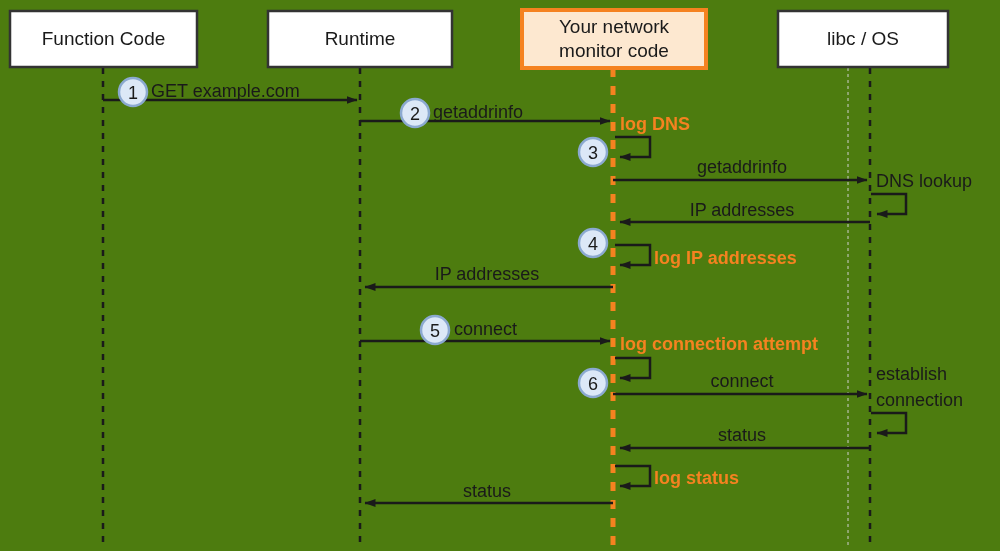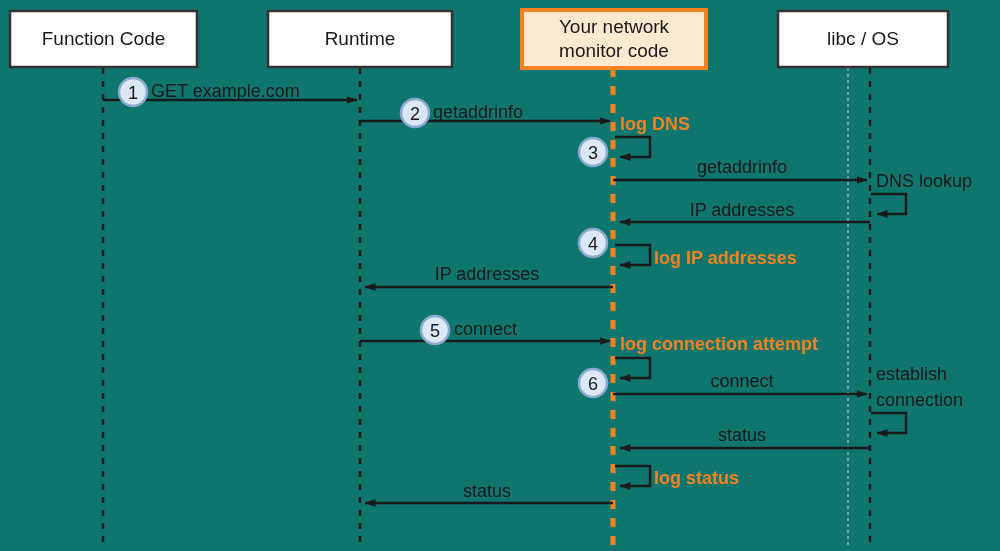--- a/index.html
+++ b/index.html
@@ -11,21 +11,21 @@
   body {
     font-family: "Liberation Sans", sans-serif;
     width: 1000px;
     height: 551px;
     overflow: hidden;
   }
   #diagram-root {
     position: relative;
     width: 1000px;
     height: 551px;
-    background: #0f766e;
+    background: #4d7c0f;
   }
   #diagram-svg {
     position: absolute;
     left: 0;
     top: 0;
     width: 1000px;
     height: 551px;
     display: block;
   }
   .lifeline-title {

